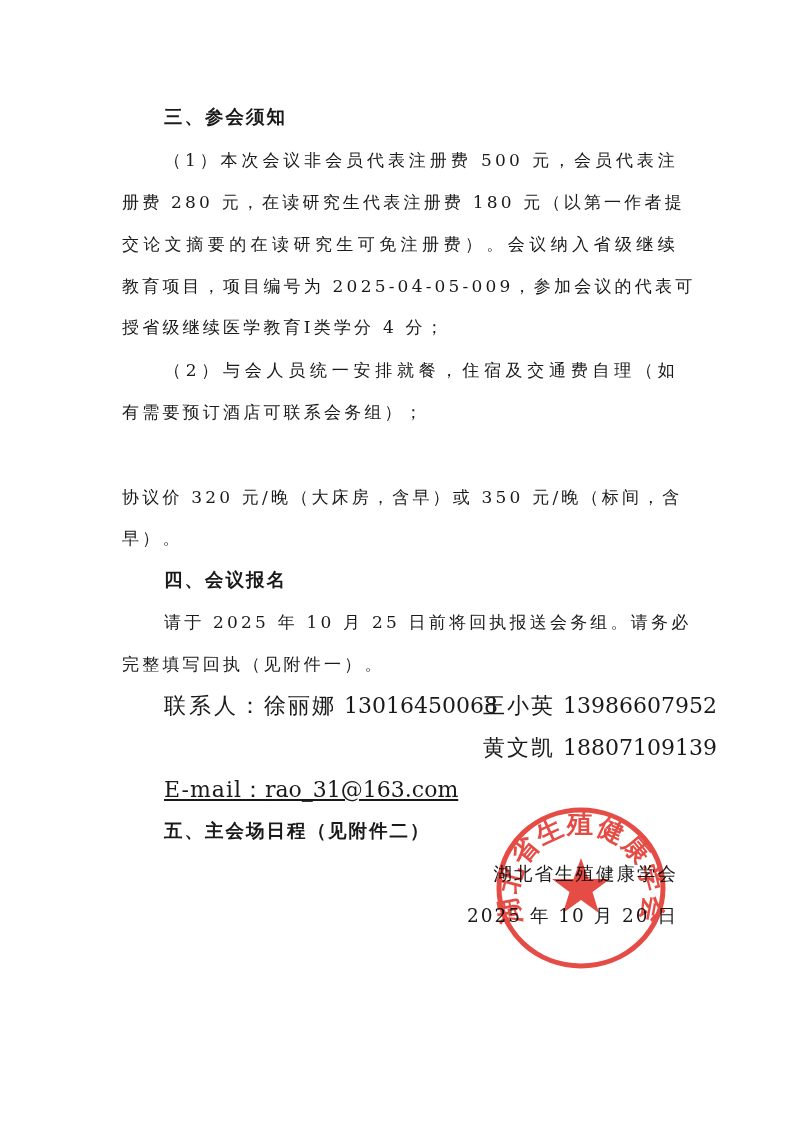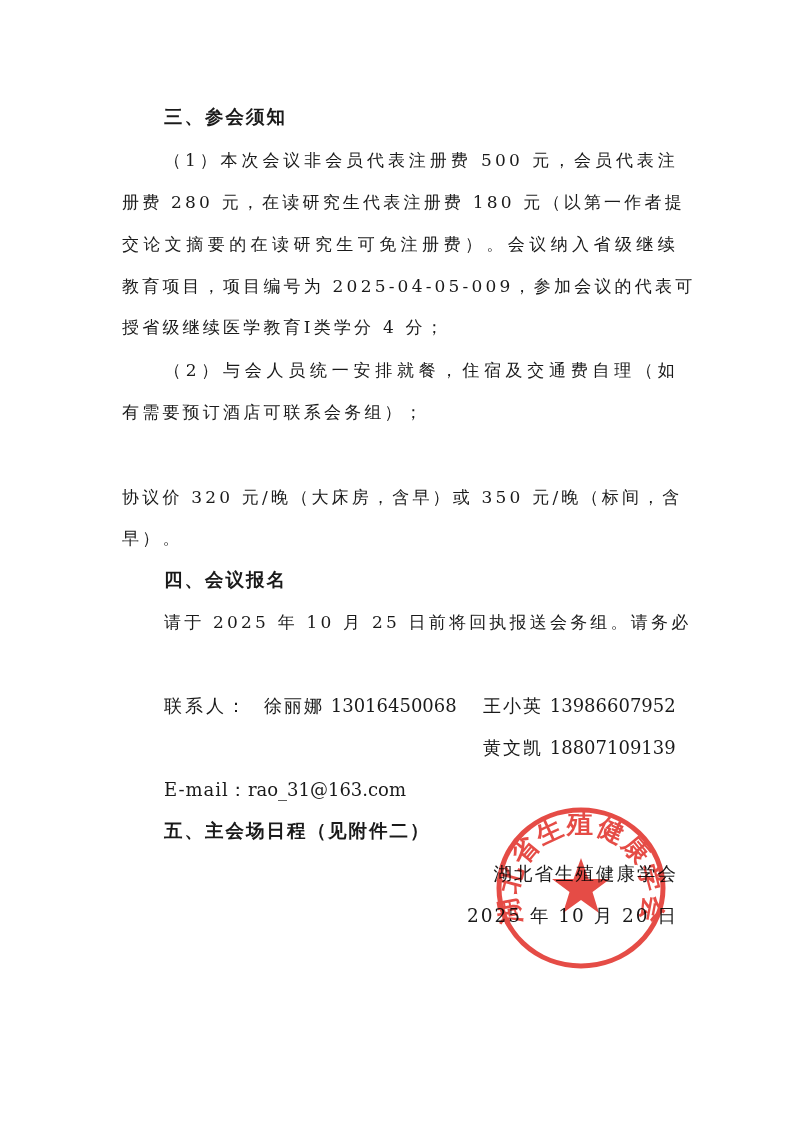--- a/index.html
+++ b/index.html
@@ -50,23 +50,24 @@
       font-size: 18.5px;
       font-weight: bold;
       font-family: "DejaVu Sans", "Liberation Sans", sans-serif;
       letter-spacing: 2px;
       white-space: nowrap;
     }
     .contact-row {
       position: absolute;
       height: 42px;
       line-height: 42px;
-      font-size: 18px;
+      font-size: 22px;
       white-space: nowrap;
       letter-spacing: 1px;
+      text-decoration: underline;
     }
     .contact-label { position: absolute; left: 164px; letter-spacing: 3px; }
     .contact-a { position: absolute; left: 264px; }
     .contact-b { position: absolute; left: 483px; }
     .contact-name { letter-spacing: 2px; }
     .num { font-family: "DejaVu Serif", "Liberation Serif", serif; letter-spacing: 0; }
     .signature {
       position: absolute;
       right: 122px;
       height: 42px;
@@ -104,20 +105,21 @@
 
   <div class="line indent" style="top:349px;">（2）与会人员统一安排就餐，住宿及交通费自理（如</div>
   <div class="line nojust" style="top:391px;">有需要预订酒店可联系会务组）；</div>
 
   <div class="line" style="top:476px;">协议价 320 元/晚（大床房，含早）或 350 元/晚（标间，含</div>
   <div class="line nojust" style="top:517px;">早）。</div>
 
   <div class="heading" style="top:559px;">四、会议报名</div>
 
   <div class="line indent" style="top:601px;">请于 2025 年 10 月 25 日前将回执报送会务组。请务必</div>
+  <div class="line nojust" style="top:643px;">完整填写回执（见附件一）。</div>
 
   <div class="contact-row" style="top:685px; left:0; width:800px;">
     <span class="contact-label">联系人：</span>
     <span class="contact-a">
       <span class="contact-name">徐丽娜</span>
       <span class="num">13016450068</span>
     </span>
     <span class="contact-b">
       <span class="contact-name">王小英</span>
       <span class="num">13986607952</span>

